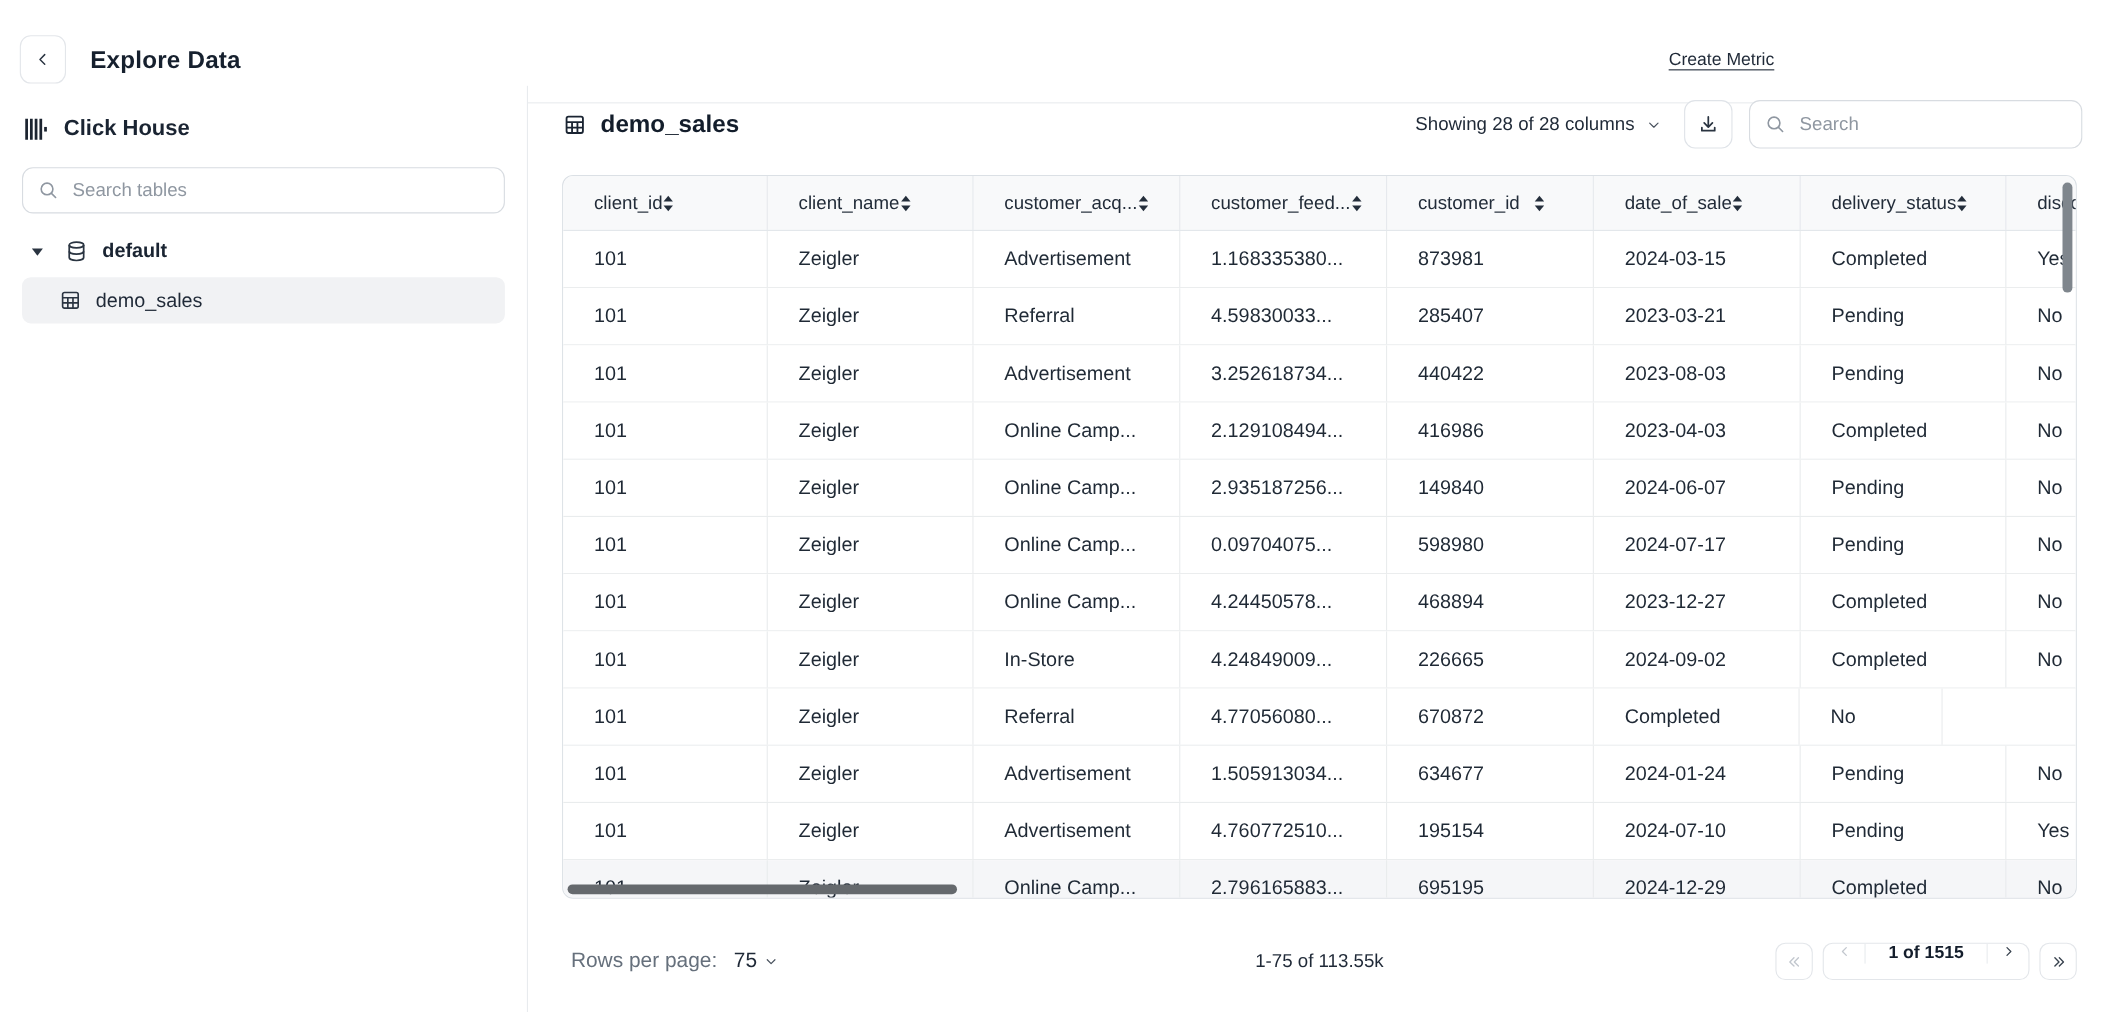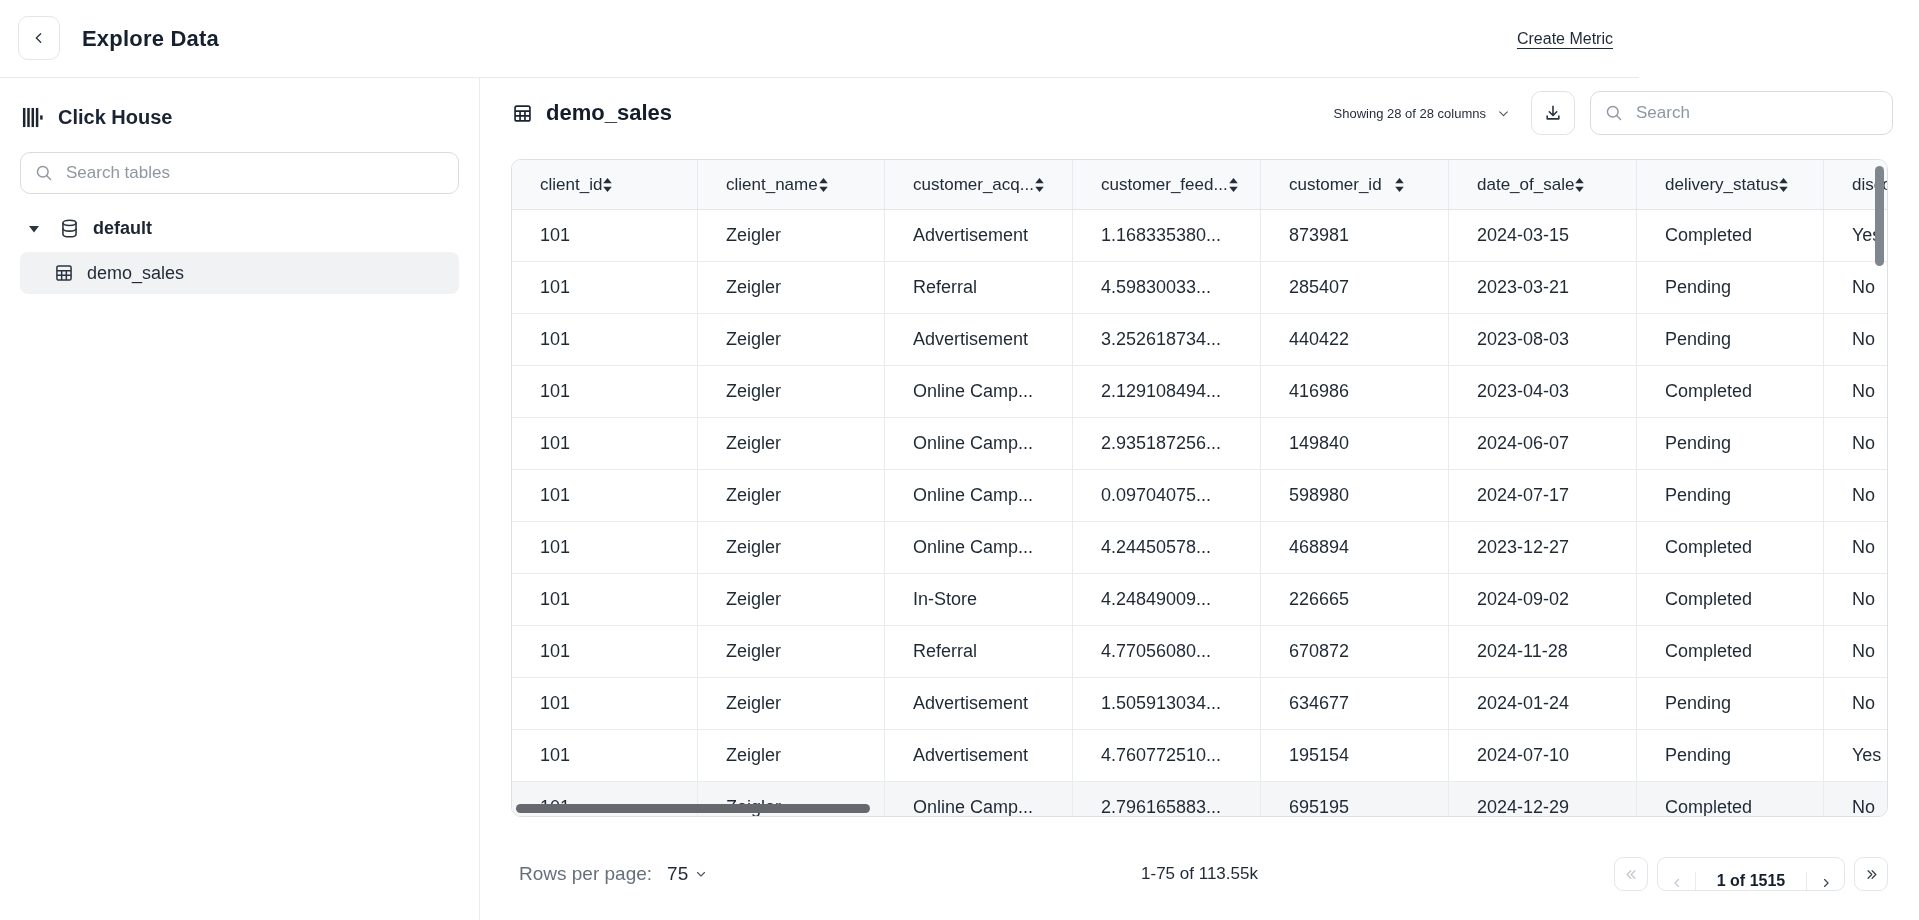--- a/index.html
+++ b/index.html
@@ -4,21 +4,21 @@
 <style>
   html,body{margin:0;padding:0;}
   body{
     width:1919px;height:920px;position:relative;overflow:hidden;
     background:#ffffff;color:#1d2734;
     font-family:"Liberation Sans", sans-serif;
   }
   svg{display:block;flex:none;}
 
   
-  .topbar{position:absolute;left:0;top:0;width:1639px;height:77px;background:#fff;border-bottom:1px solid #e8ebee;}
+  .topbar{position:absolute;left:0;top:16px;width:1639px;height:77px;background:#fff;border-bottom:1px solid #e8ebee;}
   .back-btn{position:absolute;left:18px;top:16px;width:42px;height:44px;border:1px solid #e3e6ea;border-radius:10px;
     background:#fff;display:flex;align-items:center;justify-content:center;color:#2a3441;cursor:pointer;padding:0;}
   .page-title{position:absolute;left:82px;top:0;margin:0;line-height:77px;font-size:22px;font-weight:700;color:#16202e;letter-spacing:.2px;}
   .create-metric{position:absolute;right:26px;top:0;line-height:77px;font-size:16px;color:#1f2937;
     text-decoration:underline;text-underline-offset:4px;cursor:pointer;}
 
   
   .sidebar{position:absolute;left:0;top:78px;width:479px;bottom:0;background:#fff;border-right:1px solid #e8ebee;}
   .source-row{display:flex;align-items:center;gap:15px;padding:28px 0 0 22px;}
   .source-row .src-label{font-size:20px;font-weight:700;color:#1a2432;}
@@ -32,21 +32,21 @@
   .tree-db-row .db-label{font-size:18px;font-weight:700;color:#1a2432;}
   .tree-table-row{display:flex;align-items:center;gap:13px;margin:13px 20px 0 20px;height:42px;background:#f1f2f4;border-radius:8px;padding-left:34px;cursor:pointer;color:#2a3441;}
   .tree-table-row .tbl-label{font-size:18px;color:#1f2937;}
 
   
   .main{position:absolute;left:480px;top:78px;right:0;bottom:0;}
   .main-head{position:absolute;left:32px;top:13px;right:26px;height:44px;display:flex;align-items:center;}
   .title-group{display:flex;align-items:center;gap:13px;color:#1a2432;}
   .title-group h2{margin:0;font-size:22px;font-weight:700;color:#131d2b;}
   .head-controls{margin-left:auto;display:flex;align-items:center;gap:15px;}
-  .columns-summary{display:flex;align-items:center;gap:11px;font-size:13px;color:#1f2937;cursor:pointer;margin-right:6px;}
+  .columns-summary{display:flex;align-items:center;gap:11px;font-size:17px;color:#1f2937;cursor:pointer;margin-right:6px;}
   .columns-summary .chev{color:#49525e;}
   .icon-btn{width:44px;height:44px;border:1px solid #dfe3e8;border-radius:10px;background:#fff;display:flex;align-items:center;justify-content:center;color:#2a3441;cursor:pointer;padding:0;}
   .main-search{width:303px;height:44px;border-radius:10px;}
 
   
   .grid-card{position:absolute;left:31px;top:81px;width:1377px;height:658px;border:1px solid #dbe0e5;border-radius:10px;
     overflow:hidden;background:#fff;box-sizing:border-box;}
   .grid-hrow{display:flex;height:49px;background:#f8f9fa;border-bottom:1px solid #e3e7eb;}
   .hcell{flex:0 0 auto;display:flex;align-items:center;box-sizing:border-box;
     padding:0 22px 0 28px;border-right:1px solid #e6e9ed;font-size:17px;font-weight:500;color:#222c39;cursor:pointer;white-space:nowrap;overflow:hidden;}
@@ -59,21 +59,21 @@
   .hscroll{position:absolute;bottom:3px;left:4px;width:354px;height:9px;border-radius:5px;background:#65696d;cursor:pointer;}
 
   
   .grid-footer{position:absolute;left:31px;top:774px;width:1377px;height:44px;}
   .rpp{position:absolute;left:8px;top:0;height:44px;display:flex;align-items:center;gap:15px;font-size:19px;color:#66707c;}
   .rpp-value{display:flex;align-items:center;gap:7px;color:#1f2937;cursor:pointer;}
   .rpp-value .chev{color:#49525e;}
   .range{position:absolute;left:0;right:0;top:0;height:44px;display:flex;align-items:center;justify-content:center;font-size:17px;color:#1f2937;}
   .pager{position:absolute;right:0;top:5px;height:34px;display:flex;align-items:center;gap:9px;}
   .pg-btn{width:34px;height:34px;border:1px solid #e3e6ea;border-radius:9px;background:#fff;display:flex;align-items:center;justify-content:center;cursor:pointer;padding:0;}
-  .pg-group{display:flex;align-items:flex-end;height:34px;border:1px solid #e3e6ea;border-radius:9px;overflow:hidden;background:#fff;box-sizing:border-box;}
+  .pg-group{display:flex;align-items:flex-start;height:34px;border:1px solid #e3e6ea;border-radius:9px;overflow:hidden;background:#fff;box-sizing:border-box;}
   .pg-seg{width:37px;display:flex;align-items:center;justify-content:center;cursor:pointer;}
   .pg-label{width:110px;display:flex;align-items:center;justify-content:center;font-size:16px;font-weight:700;color:#141e2c;
     border-left:1px solid #e8ebee;border-right:1px solid #e8ebee;}
   .dim{color:#c2c7ce;}
   .dark{color:#39434f;}
 </style>
 </head>
 <body>
 
 <div class="topbar">
@@ -296,21 +296,20 @@
           <div class="bcell" style="width: 188px;">2024-09-02</div>
           <div class="bcell" style="width: 187px;">Completed</div>
           <div class="bcell" style="width: 130px;">No</div>
         </div>
         <div class="brow">
           <div class="bcell" style="width: 186px;">101</div>
           <div class="bcell" style="width: 187px;">Zeigler</div>
           <div class="bcell" style="width: 188px;">Referral</div>
           <div class="bcell" style="width: 188px;">4.77056080...</div>
           <div class="bcell" style="width: 188px;">670872</div>
-          <div class="bcell" style="width: 188px;">2024-11-28</div>
           <div class="bcell" style="width: 187px;">Completed</div>
           <div class="bcell" style="width: 130px;">No</div>
         </div>
         <div class="brow">
           <div class="bcell" style="width: 186px;">101</div>
           <div class="bcell" style="width: 187px;">Zeigler</div>
           <div class="bcell" style="width: 188px;">Advertisement</div>
           <div class="bcell" style="width: 188px;">1.505913034...</div>
           <div class="bcell" style="width: 188px;">634677</div>
           <div class="bcell" style="width: 188px;">2024-01-24</div>

